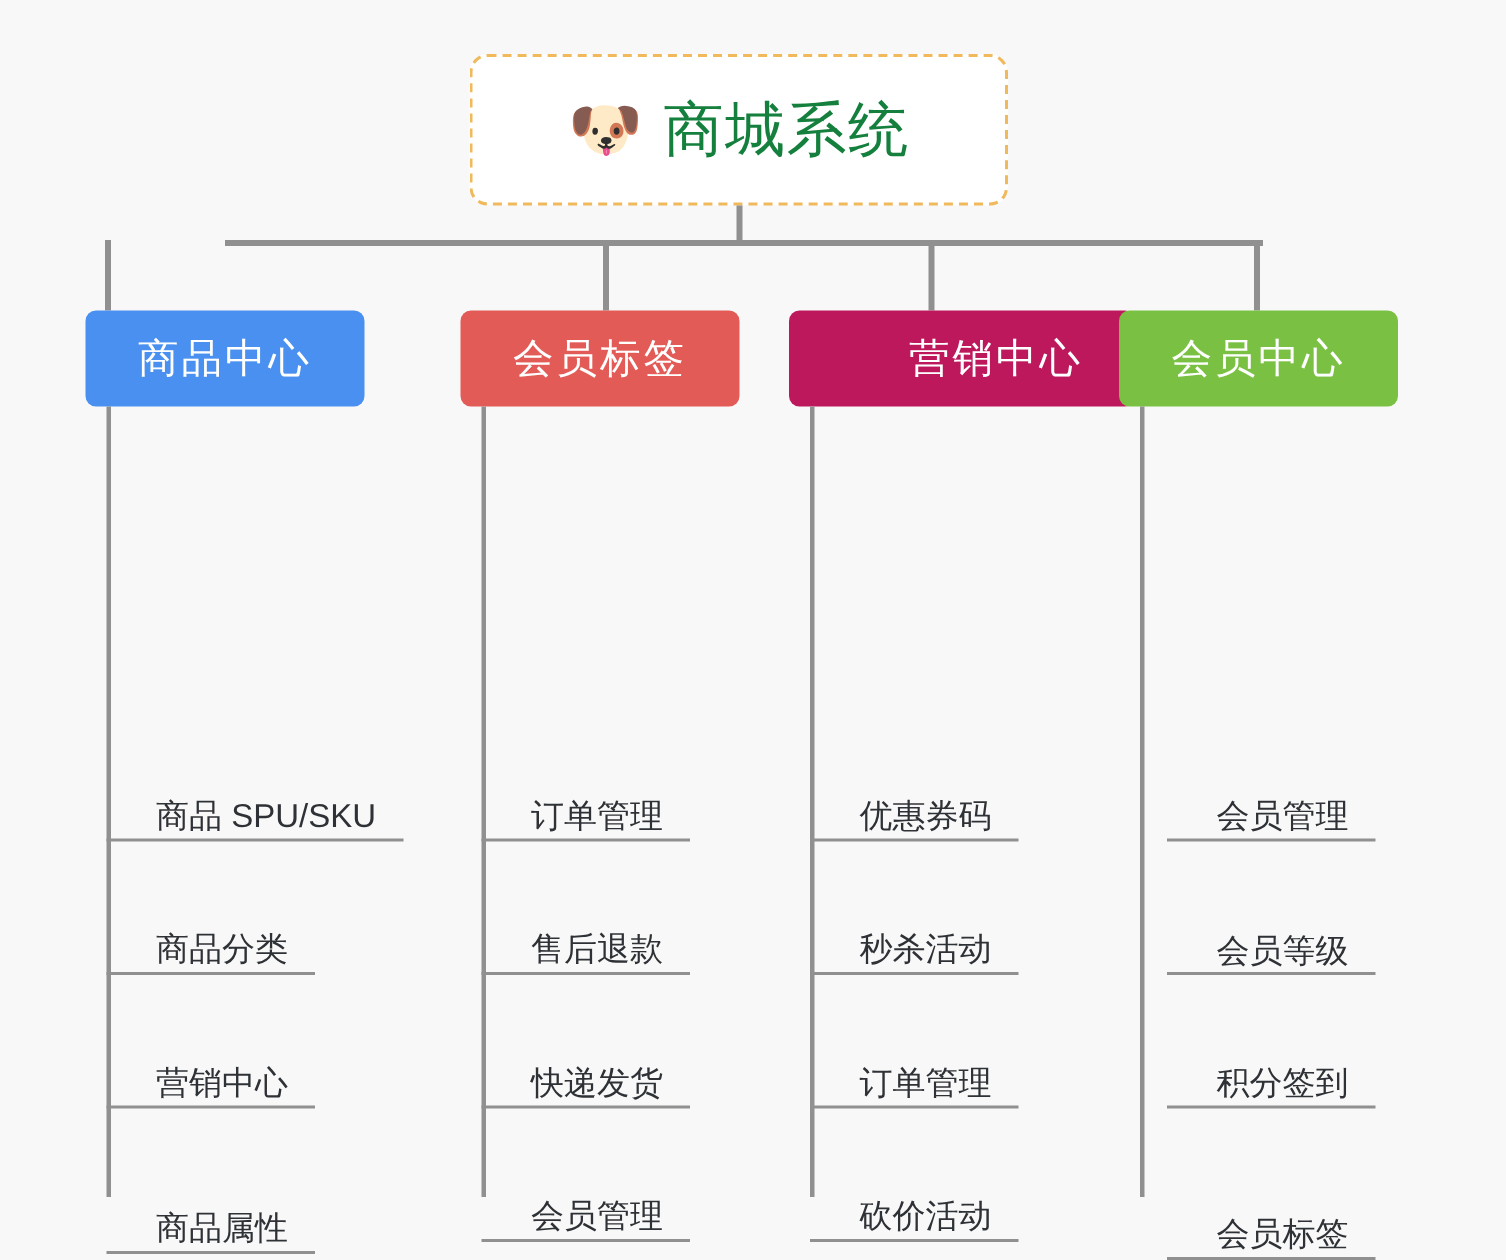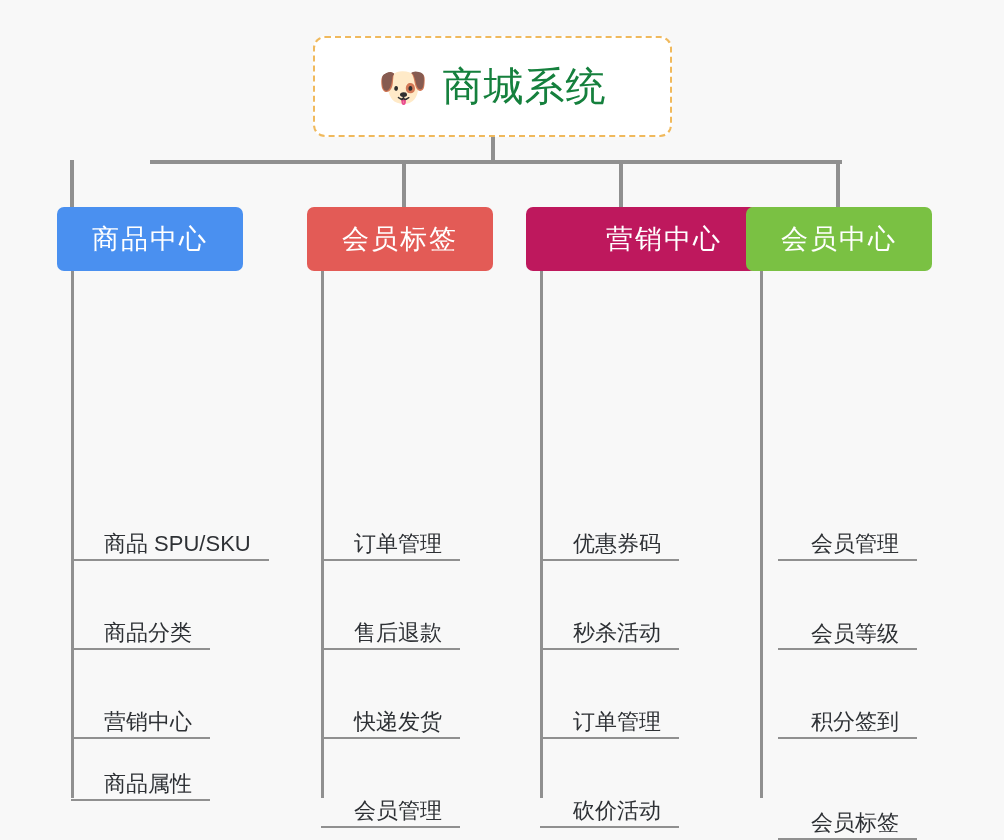--- a/index.html
+++ b/index.html
@@ -169,21 +169,21 @@
     <div class="spine" style="background: rgb(144, 144, 144);"></div>
     <div class="leaf" style="top: 324px; border-bottom-color: rgb(144, 144, 144); width: 197.703px;">
         <span class="leaf-label">商品 SPU/SKU</span>
       </div>
     <div class="leaf" style="top: 413px; border-bottom-color: rgb(144, 144, 144); width: 139px;">
         <span class="leaf-label">商品分类</span>
       </div>
     <div class="leaf" style="top: 502px; border-bottom-color: rgb(144, 144, 144); width: 139px;">
         <span class="leaf-label">营销中心</span>
       </div>
-    <div class="leaf" style="top: 564px; border-bottom-color: rgb(144, 144, 144); width: 139px;">
+    <div class="leaf" style="top: 599px; border-bottom-color: rgb(144, 144, 144); width: 139px;">
         <span class="leaf-label">商品属性</span>
       </div>
 
   </div>
 
   <div class="column" id="col-1">
     <div class="col-drop" style="background: rgb(144, 144, 144);"></div>
     <div class="cat-box" style="background: rgb(227, 91, 86);">
       <span class="cat-label">会员标签</span>
     </div>

